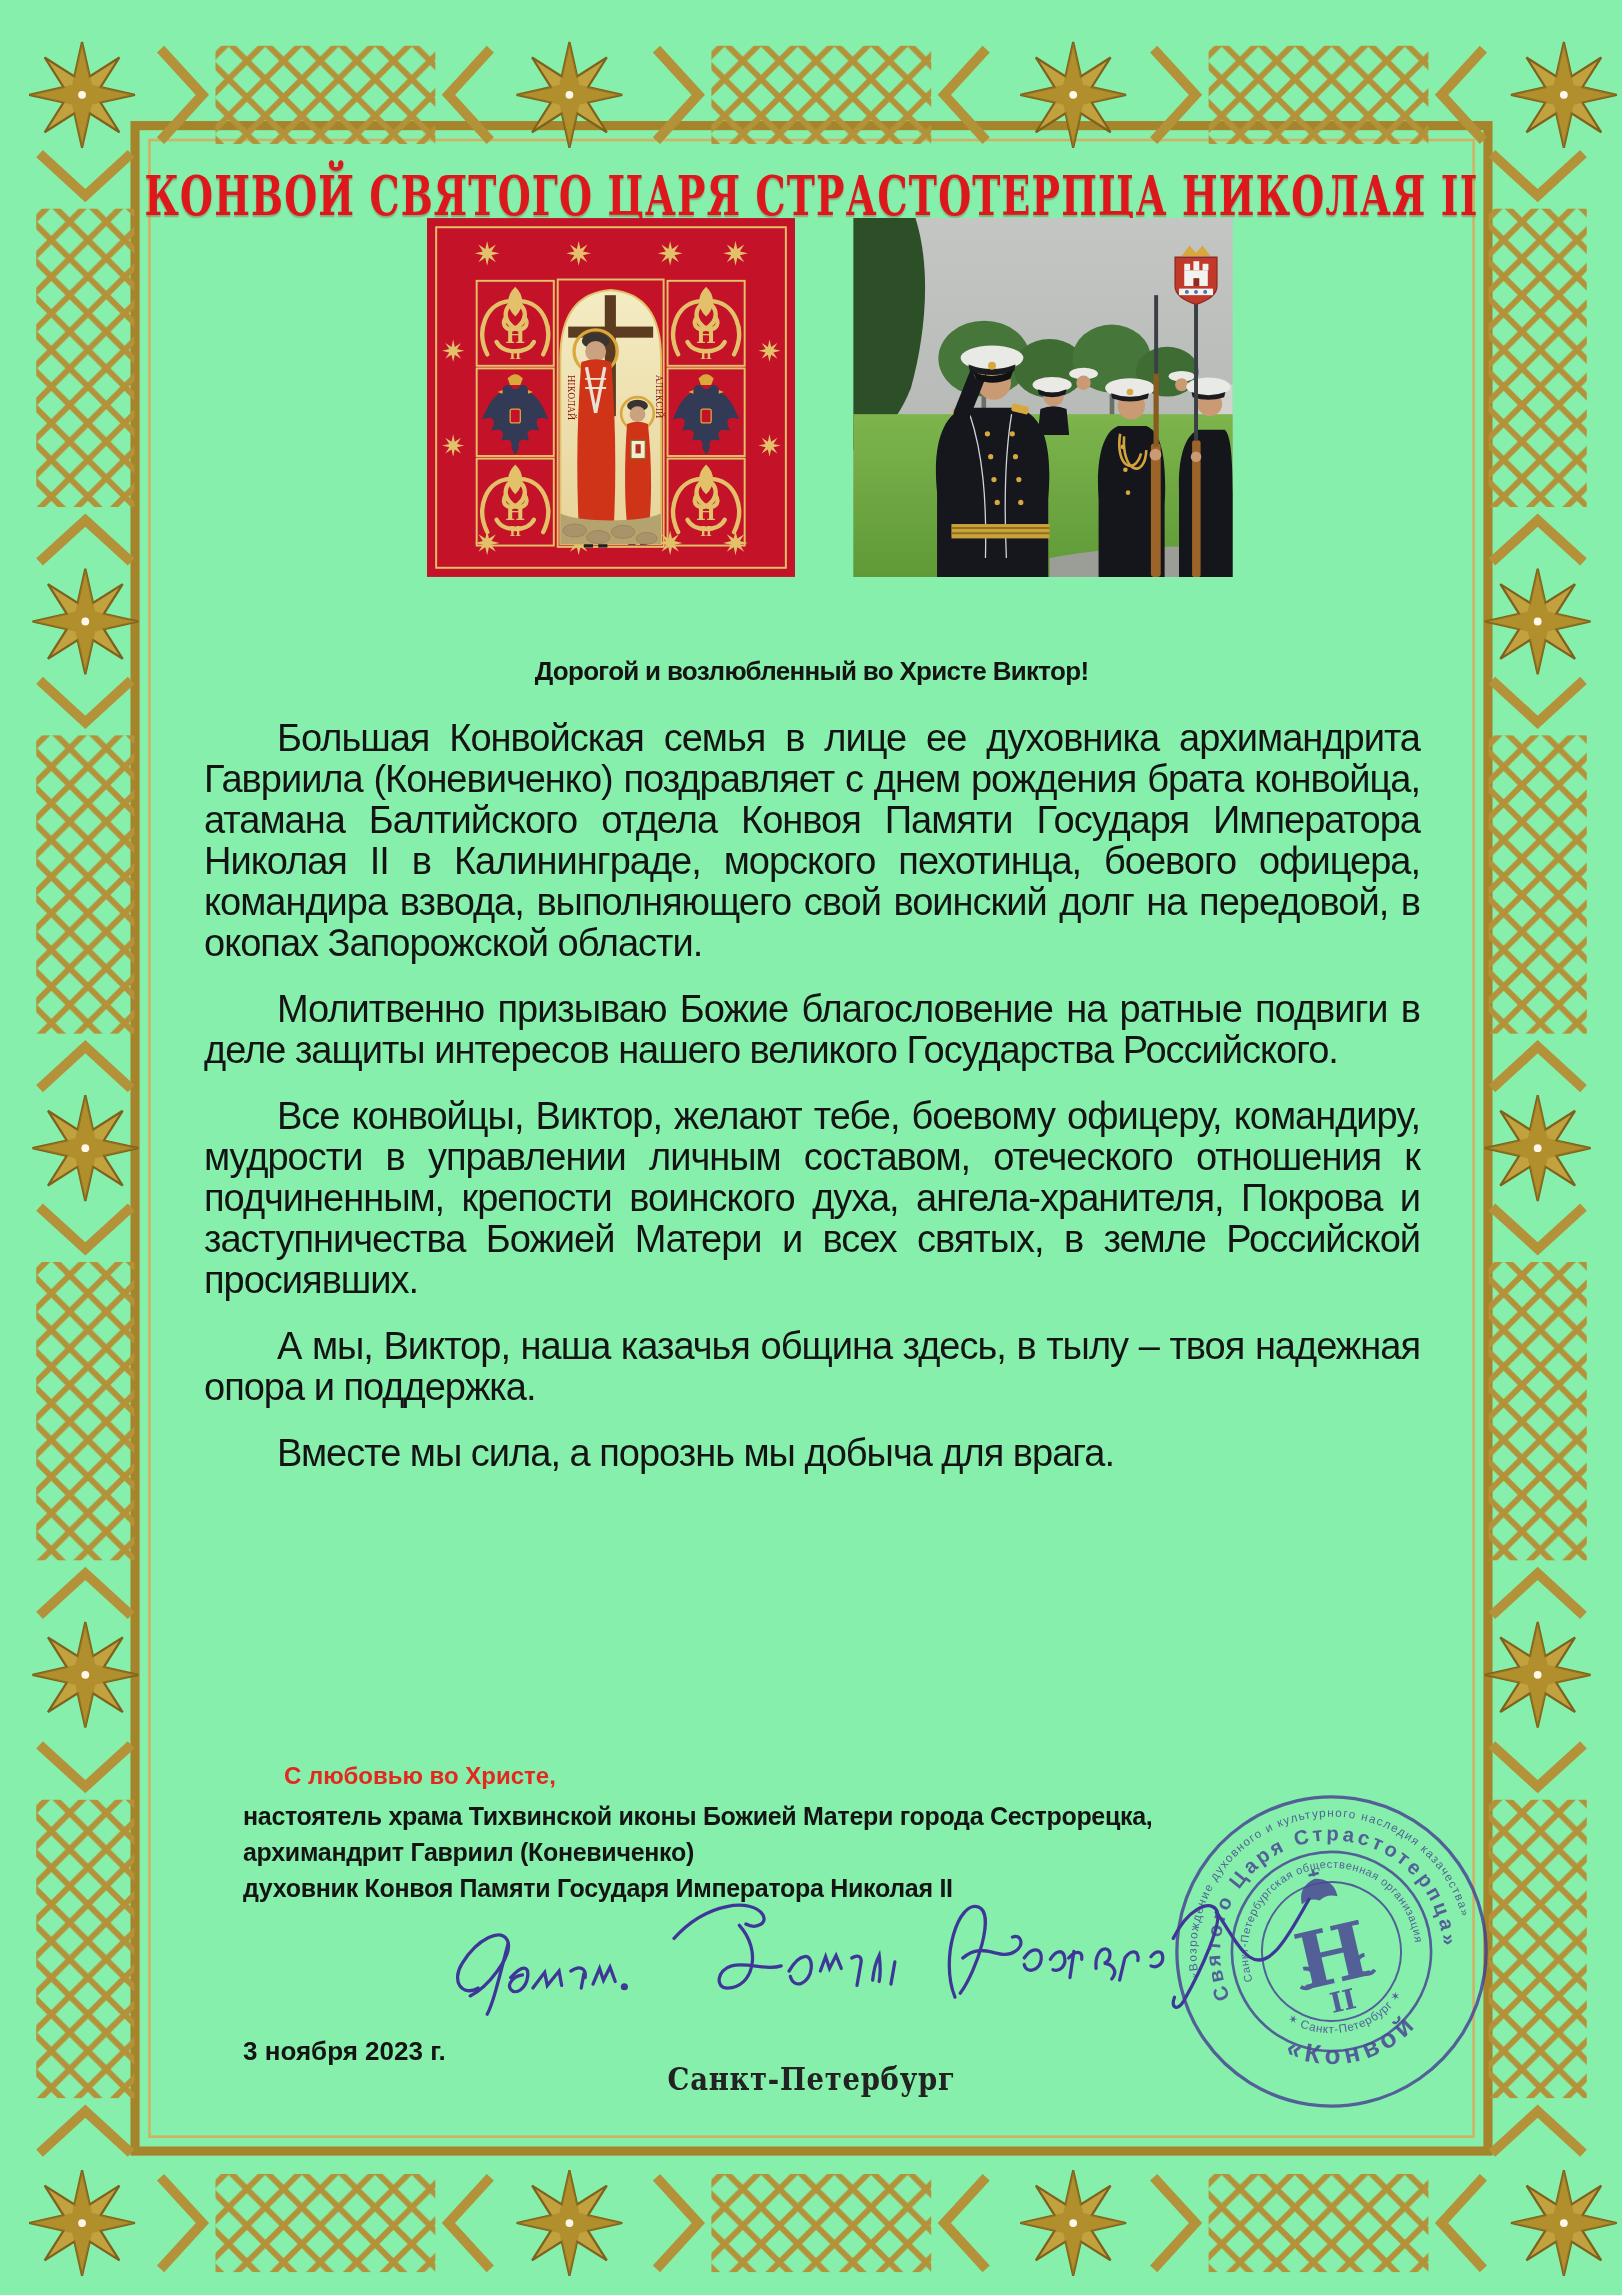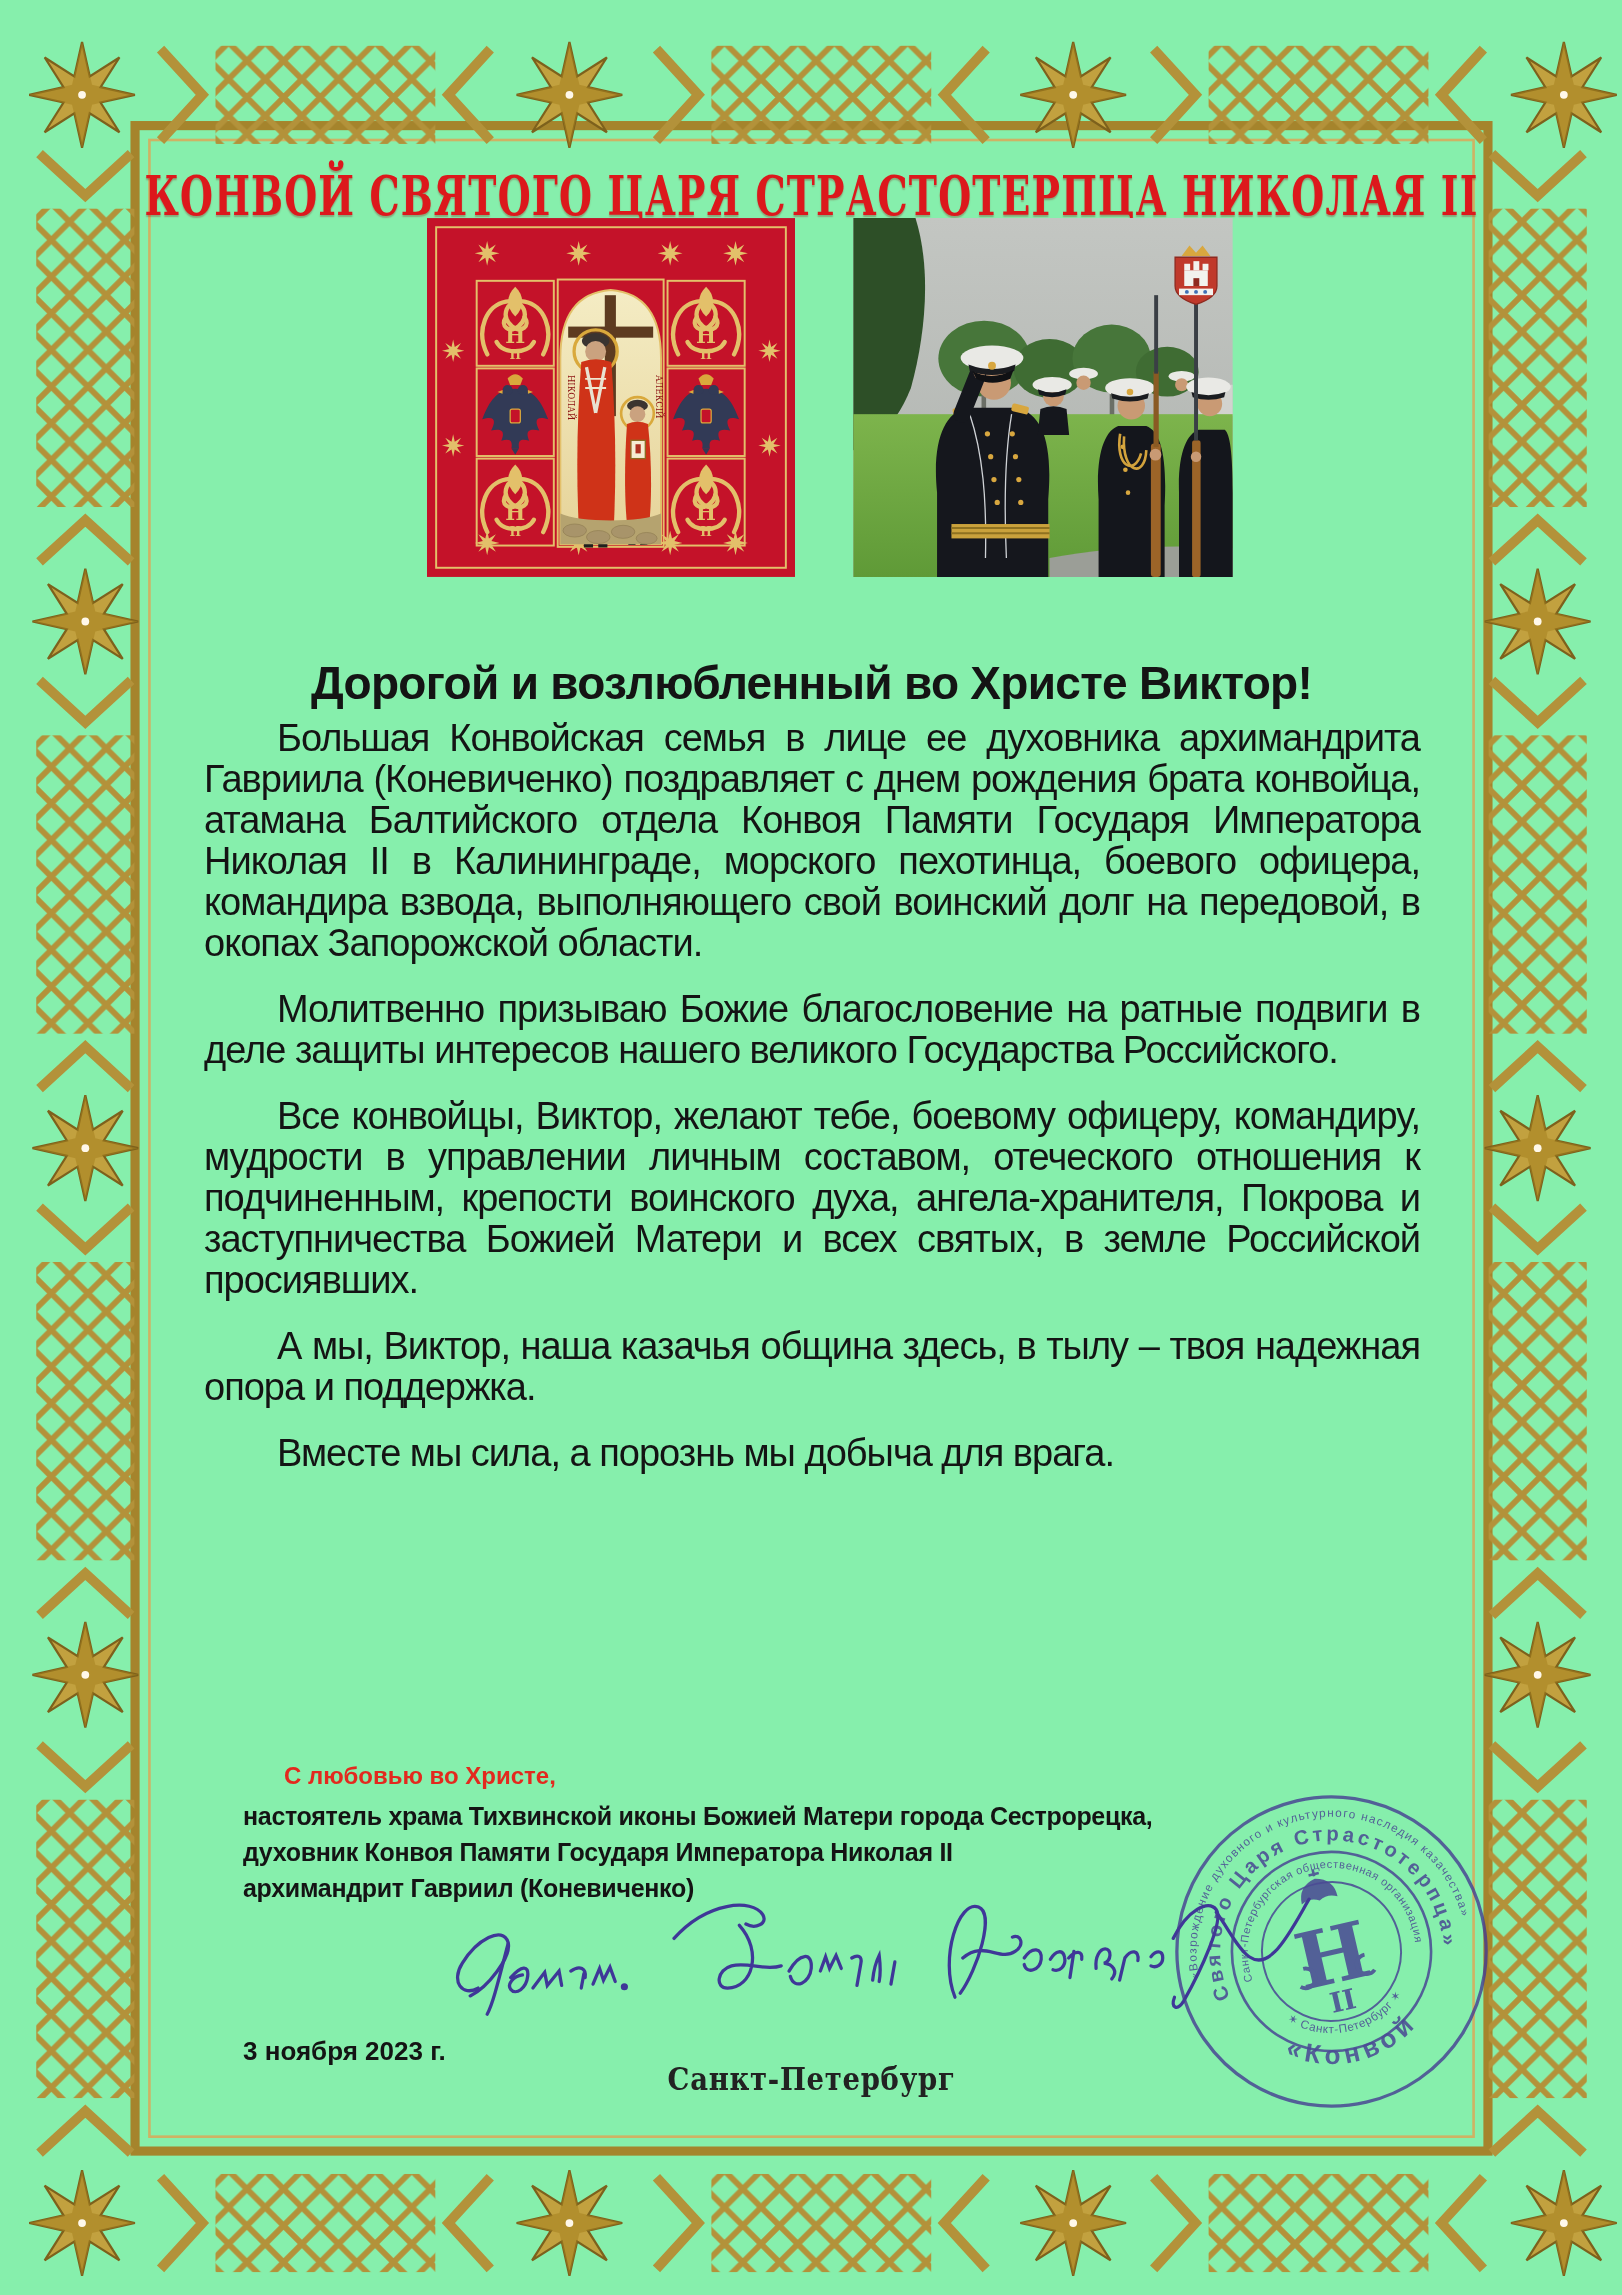--- a/index.html
+++ b/index.html
@@ -5,21 +5,21 @@
   html,body{margin:0;padding:0;background:#ffffff;}
   .page{position:relative;width:1623px;height:2295px;background:#86efac;overflow:hidden;
         font-family:"Liberation Sans",sans-serif;}
   .abs{position:absolute;}
   .center{left:0;width:1623px;text-align:center;}
   .title{top:165px;font-family:"DejaVu Serif",serif;font-weight:700;font-size:42px;
          color:#dc181c;letter-spacing:1.3px;white-space:nowrap;
          transform:scale(0.9,1.28);transform-origin:50% 0;
          text-shadow:0 2px 1.3px rgba(140,10,10,.30);}
   .greeting{top:591px;font-size:35px;font-weight:700;color:#e3291e;letter-spacing:-0.7px;}
-  .salutation{top:656px;font-size:46px;font-weight:700;color:#141414;letter-spacing:-0.7px;}
+  .salutation{top:656px;font-size:26px;font-weight:700;color:#141414;letter-spacing:-0.7px;}
   .body-copy{left:204px;top:718px;width:1216px;}
   .body-copy p{margin:0 0 25px 0;text-align:justify;text-indent:73px;
                font-size:38px;line-height:41px;letter-spacing:-1px;color:#141414;}
   .slogans{top:1530px;}
   .slogan{font-size:34px;font-weight:700;color:#e3291e;line-height:39px;margin-bottom:28px;letter-spacing:-0.7px;}
   .closing{left:243px;top:1762px;width:916px;}
   .with-love{color:#e3291e;font-size:24px;font-weight:700;margin:0 0 7.9px 41px;}
   .closing-line{font-size:25px;font-weight:700;color:#141414;line-height:36px;letter-spacing:-0.3px;}
   .date{left:243px;top:2036px;font-size:26px;font-weight:700;color:#141414;}
   .city{top:2061px;font-family:"DejaVu Serif",serif;font-weight:700;font-size:27.5px;color:#222;
@@ -310,22 +310,22 @@
     <p>Молитвенно призываю Божие благословение на ратные подвиги в деле защиты интересов нашего великого Государства Российского.</p>
     <p>Все конвойцы, Виктор, желают тебе, боевому офицеру, командиру, мудрости в управлении личным составом, отеческого отношения к подчиненным, крепости воинского духа, ангела-хранителя, Покрова и заступничества Божией Матери и всех святых, в земле Российской просиявших.</p>
     <p>А мы, Виктор, наша казачья община здесь, в тылу – твоя надежная опора и поддержка.</p>
     <p>Вместе мы сила, а порознь мы добыча для врага.</p>
   </div>
 
 
   <div class="abs closing">
     <div class="with-love">С любовью во Христе,</div>
     <div class="closing-line">настоятель храма Тихвинской иконы Божией Матери города Сестрорецка,</div>
+    <div class="closing-line">архимандрит Гавриил (Коневиченко)</div>
     <div class="closing-line">духовник Конвоя Памяти Государя Императора Николая II</div>
-    <div class="closing-line">архимандрит Гавриил (Коневиченко)</div>
   </div>
 
   <svg class="abs sig" viewBox="0 0 1420 300">
     <g stroke="#3f3798" stroke-width="5" fill="none" stroke-linecap="round">
       <path d="M120,196 C96,210 78,186 96,158 C118,122 158,100 166,126 C172,148 134,196 108,208"></path>
       <path d="M166,128 C150,190 142,222 134,236"></path>
       <path d="M170,180 C186,162 198,160 196,178 C194,196 178,208 170,198 C164,190 174,178 188,176"></path>
       <path d="M204,196 l18,-24 l4,20 l18,-22 l4,22"></path>
       <path d="M262,170 c14,-10 24,-4 22,10 m-2,-6 l-4,22"></path>
       <path d="M296,190 l10,-24 l6,18 l10,-20 l8,22"></path>

